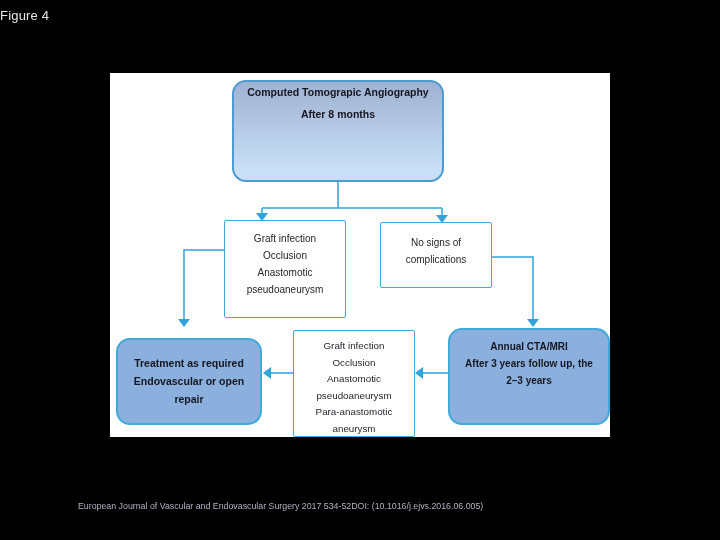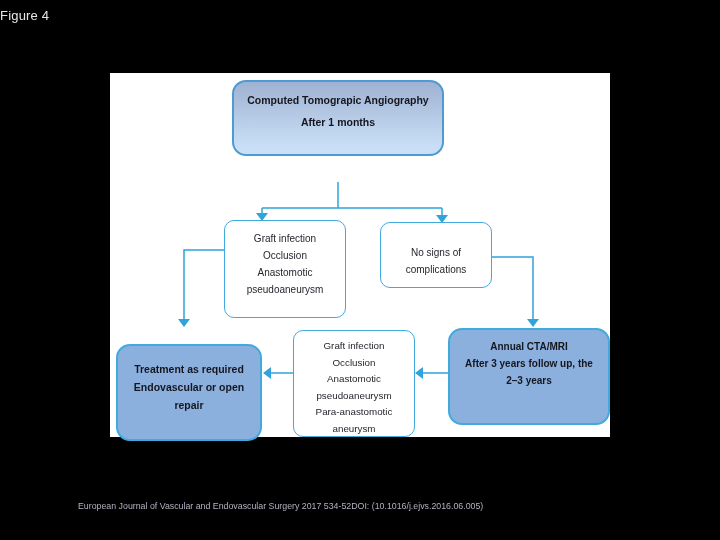--- a/index.html
+++ b/index.html
@@ -19,32 +19,32 @@
     position:absolute;box-sizing:border-box;text-align:center;
     display:flex;flex-direction:column;align-items:center;
     color:#16161f;
   }
   .node-gradient{
     background:linear-gradient(180deg,#9fb2d2 0%,#c9dff6 90%);
     border:2px solid #4e9ad2;border-radius:14px;
     font-weight:700;font-size:10.5px;
   }
   .node-white{
-    background:#ffffff;border:1.5px solid #41aadc;border-radius:10px;
+    background:#ffffff;border:1.5px solid #41aadc;border-radius:2px;
     font-weight:400;font-size:10px;color:#26262e;
   }
   .node-solid{
     background:#8bb0dd;border:2px solid #41aadc;border-radius:14px;
     font-weight:700;font-size:10.5px;
   }
-  .node-top{left:122px;top:7px;width:212px;height:76px;padding-top:12px;}
+  .node-top{left:122px;top:7px;width:212px;height:102px;padding-top:4px;}
   .node-top .l1{margin-bottom:10px;}
   .node-mid-left{left:114px;top:147px;width:122px;height:98px;padding-top:9px;line-height:17px;}
-  .node-mid-right{left:270px;top:149px;width:112px;height:66px;padding-top:21px;line-height:17px;}
-  .node-bot-left{left:6px;top:271px;width:146px;height:97px;padding-top:14px;line-height:18px;}
+  .node-mid-right{left:270px;top:149px;width:112px;height:66px;padding-top:11px;line-height:17px;}
+  .node-bot-left{left:6px;top:265px;width:146px;height:87px;padding-top:14px;line-height:18px;}
   .node-bot-mid{left:183px;top:257px;width:122px;height:107px;padding-top:7px;line-height:16.5px;font-size:9.8px;}
   .node-bot-right{left:338px;top:255px;width:162px;height:97px;padding-top:8px;line-height:17px;font-size:10px;}
   .connector-svg{position:absolute;left:0;top:0;width:500px;height:364px;}
   .footer{
     position:absolute;left:78px;top:500px;width:600px;
     color:#b0b2c2;font-size:8.8px;line-height:13px;
   }
   .footer a{color:#b0b2c2;text-decoration:underline;}
 </style>
 </head>
@@ -82,21 +82,21 @@
       <polygon points="313,294 313,306 305,300" fill="#2fa3da"></polygon>
 
       <g stroke="#2fa3da" stroke-width="1.5" fill="none">
         <line x1="183" y1="300" x2="160" y2="300"></line>
       </g>
       <polygon points="161,294 161,306 153,300" fill="#2fa3da"></polygon>
     </svg>
 
     <div class="node node-gradient node-top">
       <div class="l1">Computed Tomograpic Angiography</div>
-      <div>After 1 months</div>
+      <div>After 8 months</div>
     </div>
 
     <div class="node node-white node-mid-left">
       <div>Graft infection</div>
       <div>Occlusion</div>
       <div>Anastomotic</div>
       <div>pseudoaneurysm</div>
     </div>
 
     <div class="node node-white node-mid-right">

